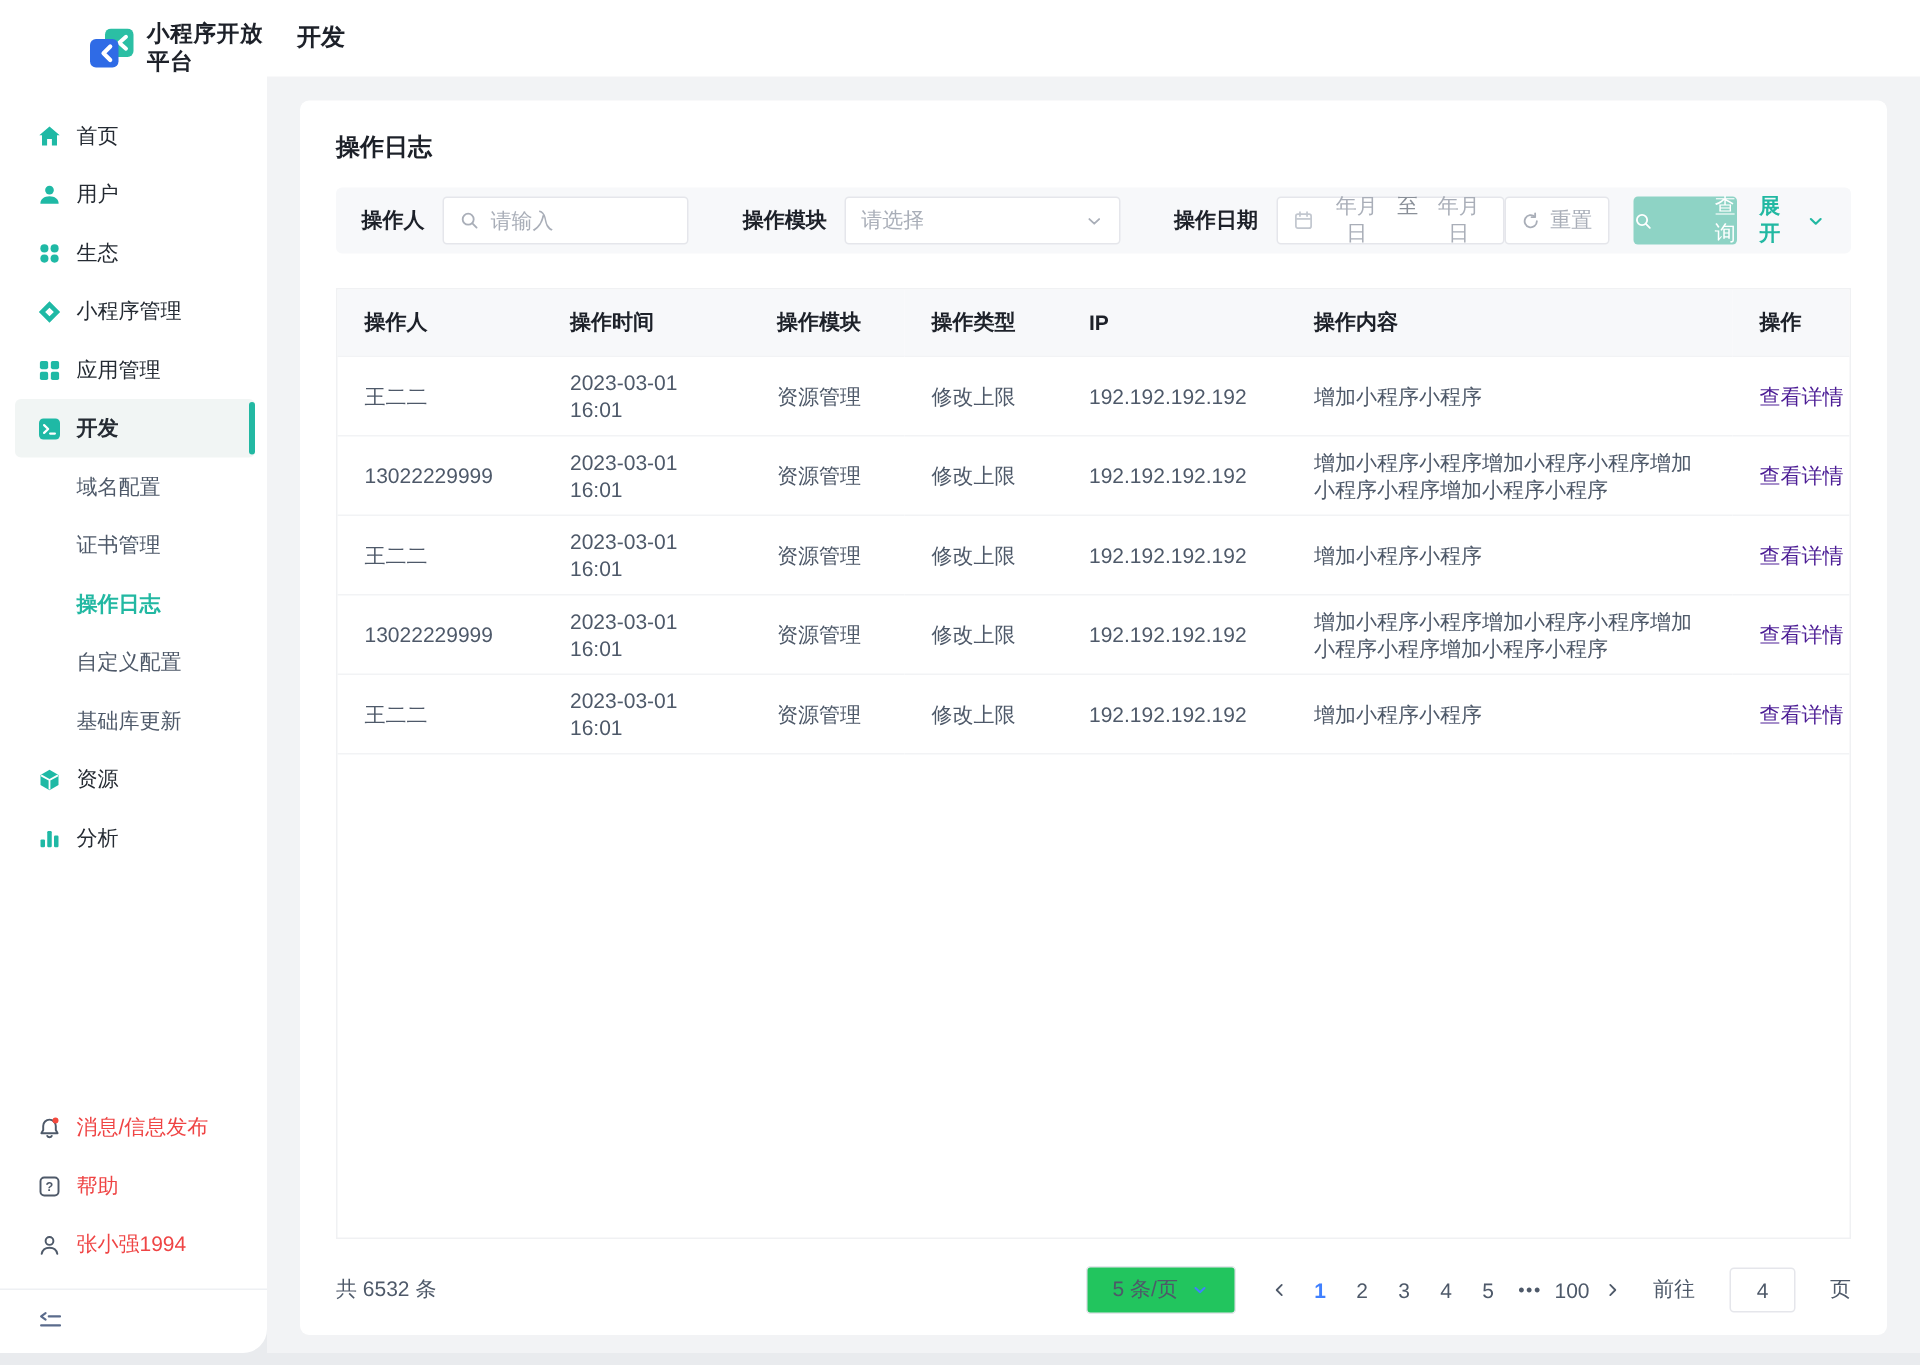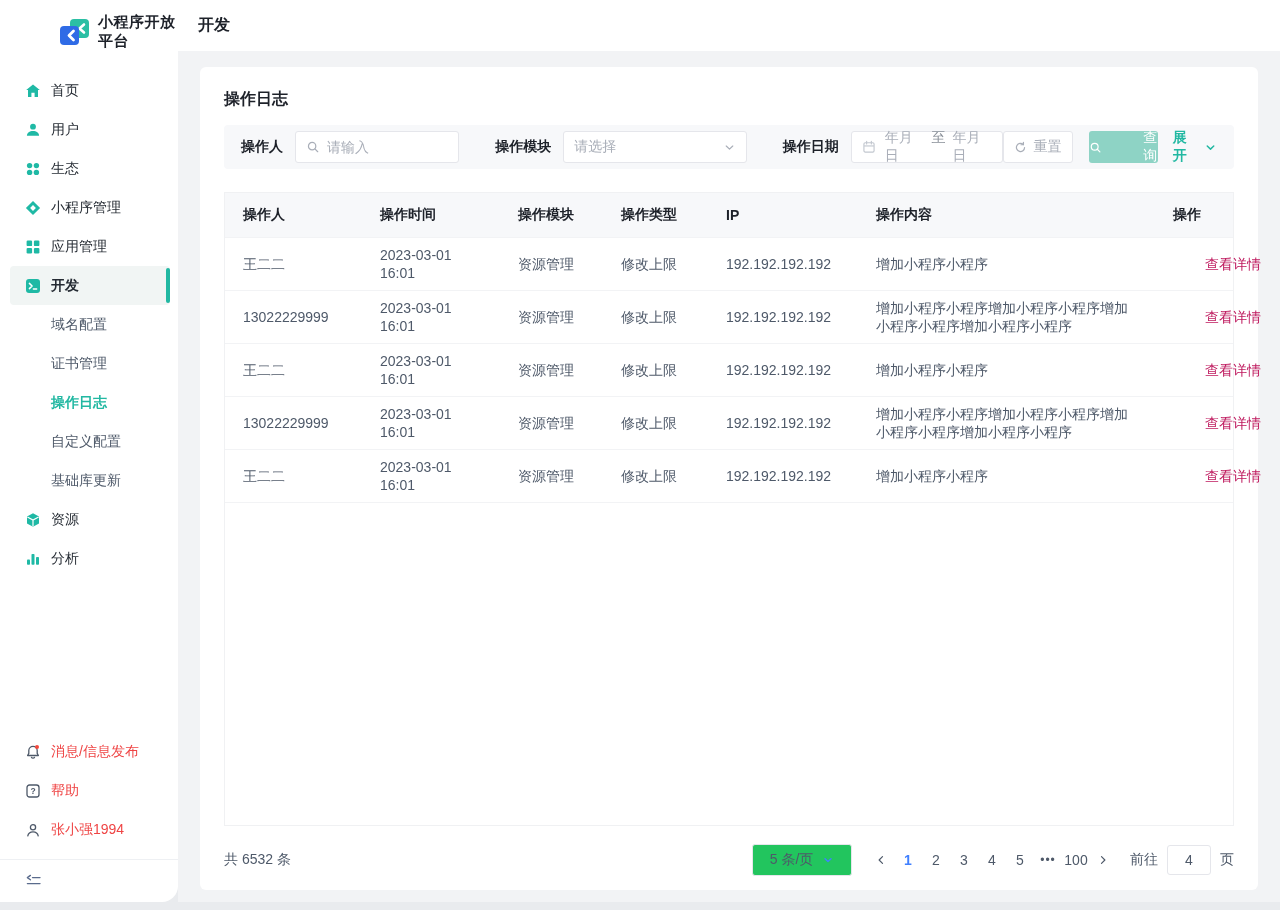--- a/index.html
+++ b/index.html
@@ -40,56 +40,56 @@
   .filter-bar { margin-top:15px; height:44px; background:#f7f8fa; border-radius:4px;
     display:flex; align-items:center; padding:0 17px; }
   .f-label { font-size:14px; font-weight:bold; color:#1d2129; white-space:nowrap; }
   .f-box { height:32px; background:#fff; border:1px solid #e5e6eb; border-radius:3px;
     display:flex; align-items:center; margin-left:12px; font-size:14px; color:#a9aeb8; }
   .f-input-wrap { width:170px; padding:0 10px; gap:7px; }
   .f-input-wrap input { border:none; outline:none; width:100%; font-size:14px;
     font-family:inherit; color:#1d2129; background:transparent; }
   .f-input-wrap input::placeholder { color:#a9aeb8; }
   .f-select { width:190px; padding:0 10px; justify-content:space-between; cursor:pointer; }
-  .f-date { width:158px; padding:0 10px; gap:9px; cursor:pointer; }
+  .f-date { width:158px; padding:0 10px; gap:9px; cursor:pointer;text-align:center; }
   .f-date .dtxt { display:flex; gap:7px; }
   .ml36 { margin-left:36px; }
   .f-spacer { flex:1; }
   .btn { height:32px; border-radius:3px; display:flex; align-items:center;
     justify-content:center; gap:6px; font-size:14px; cursor:pointer; }
   .btn-reset { width:72px; background:#fff; border:1px solid #e5e6eb; color:#a9aeb8; }
   .btn-query { width:72px; background:#8ed3c5; border:none; color:#fff; margin-left:16px;gap:41px; }
   .expand { margin-left:15px; display:flex; align-items:center; gap:5px;
     color:#22b8a2; font-size:14px; font-weight:bold; cursor:pointer; }
 
   
   .table-wrap { margin-top:23px; height:634px; border:1px solid #f0f1f3; }
   table { width:100%; border-collapse:collapse; table-layout:fixed; }
   th { height:44px; background:#f7f8fa; text-align:left; font-size:14px;
     font-weight:bold; color:#1d2129; padding:0 10px 0 18px; }
   td { height:53px; font-size:14px; color:#4e5969; padding:6px 14px 6px 18px;
     border-top:1px solid #f2f3f5; line-height:18px; vertical-align:middle; }
   tbody tr:last-child td { border-bottom:1px solid #f2f3f5; }
-  .link { color:#be185d; cursor:pointer; white-space:nowrap;margin-left:32px; }
+  .link { color:#4c1d95; cursor:pointer; white-space:nowrap; }
 
   
   .pager-row { margin-top:18px; display:flex; align-items:center; }
   .total { font-size:14px; color:#4e5969; }
   .pg-right { margin-left:auto; display:flex; align-items:center; }
   .page-size { width:100px; height:32px; border:1px solid #e5e6eb; border-radius:3px;
     background:#22c55e; display:flex; align-items:center; justify-content:center; gap:9px;
     font-size:14px; color:#4e5969; cursor:pointer; }
   .pg-nav { display:flex; align-items:center; margin-left:16px; }
   .pg-arrow { width:26px; height:32px; display:flex; align-items:center;
     justify-content:center; cursor:pointer; }
   .pg-item { min-width:28px; height:32px; display:flex; align-items:center;
     justify-content:center; font-size:14px; color:#4e5969; cursor:pointer; border-radius:2px; }
   .pg-item.active { color:#4080ff; font-weight:bold; }
   .pg-ellipsis { letter-spacing:1px; font-size:12px; }
-  .goto { display:flex; align-items:center; gap:9px; margin-left:14px;
+  .goto { display:flex; align-items:center; gap:23px; margin-left:14px;
     font-size:14px; color:#4e5969; }
   .goto input { width:44px; height:30px; border:1px solid #e5e6eb; border-radius:3px;
     text-align:center; font-size:14px; color:#4e5969; outline:none; font-family:inherit; }
 </style>
 </head>
 <body>
 
 <div class="app">
 
   <aside class="sidebar">

